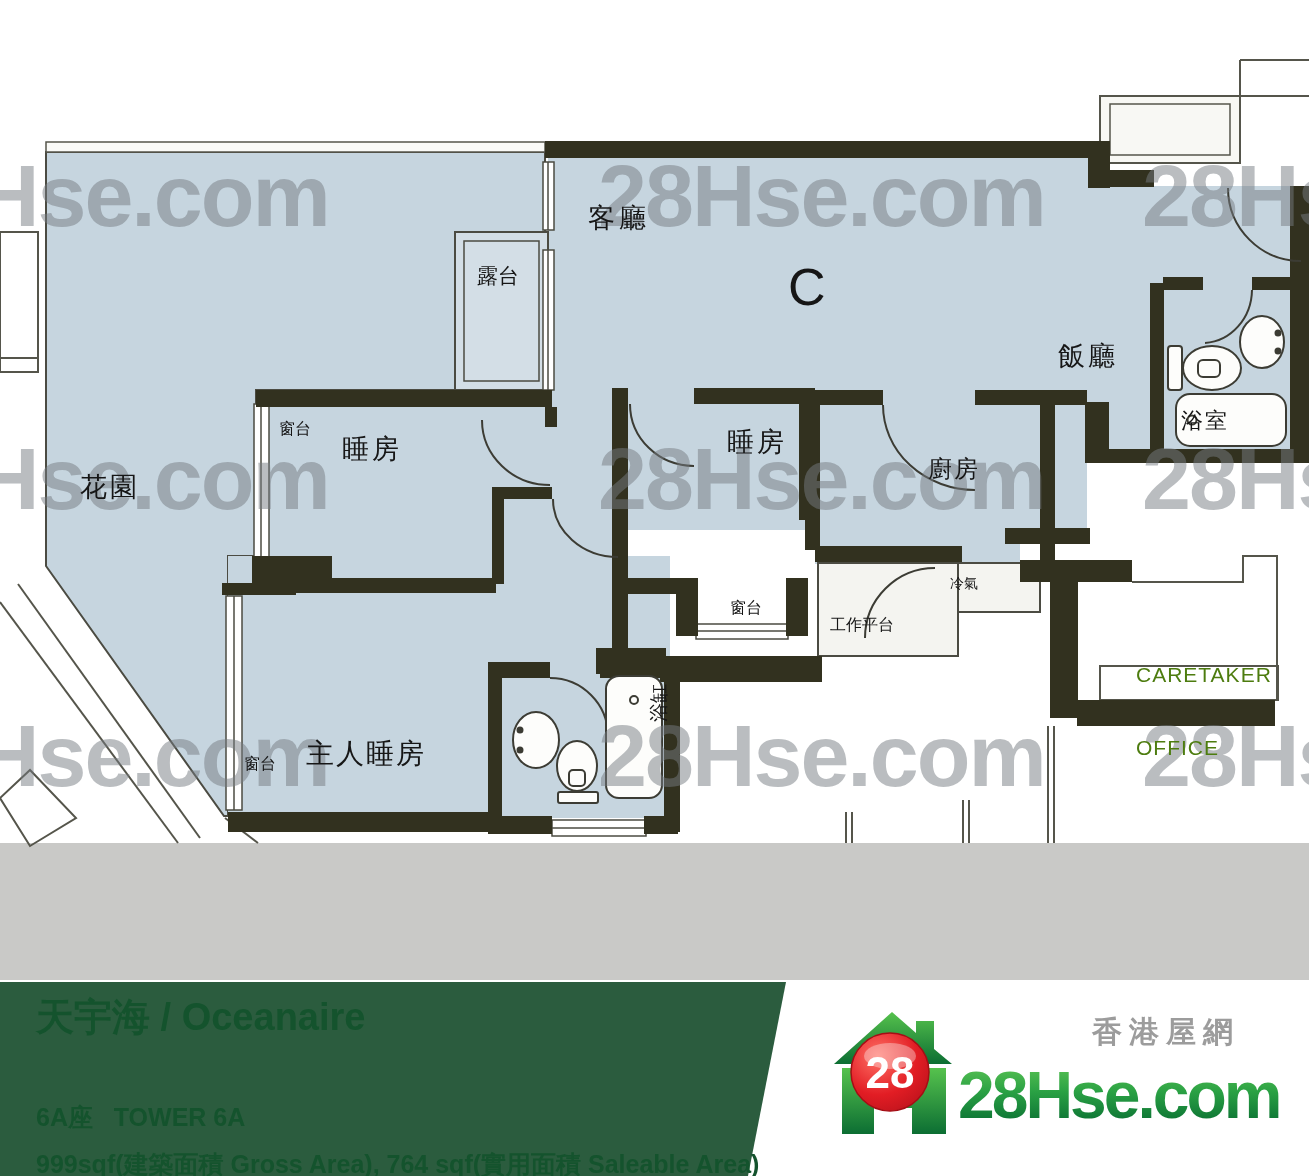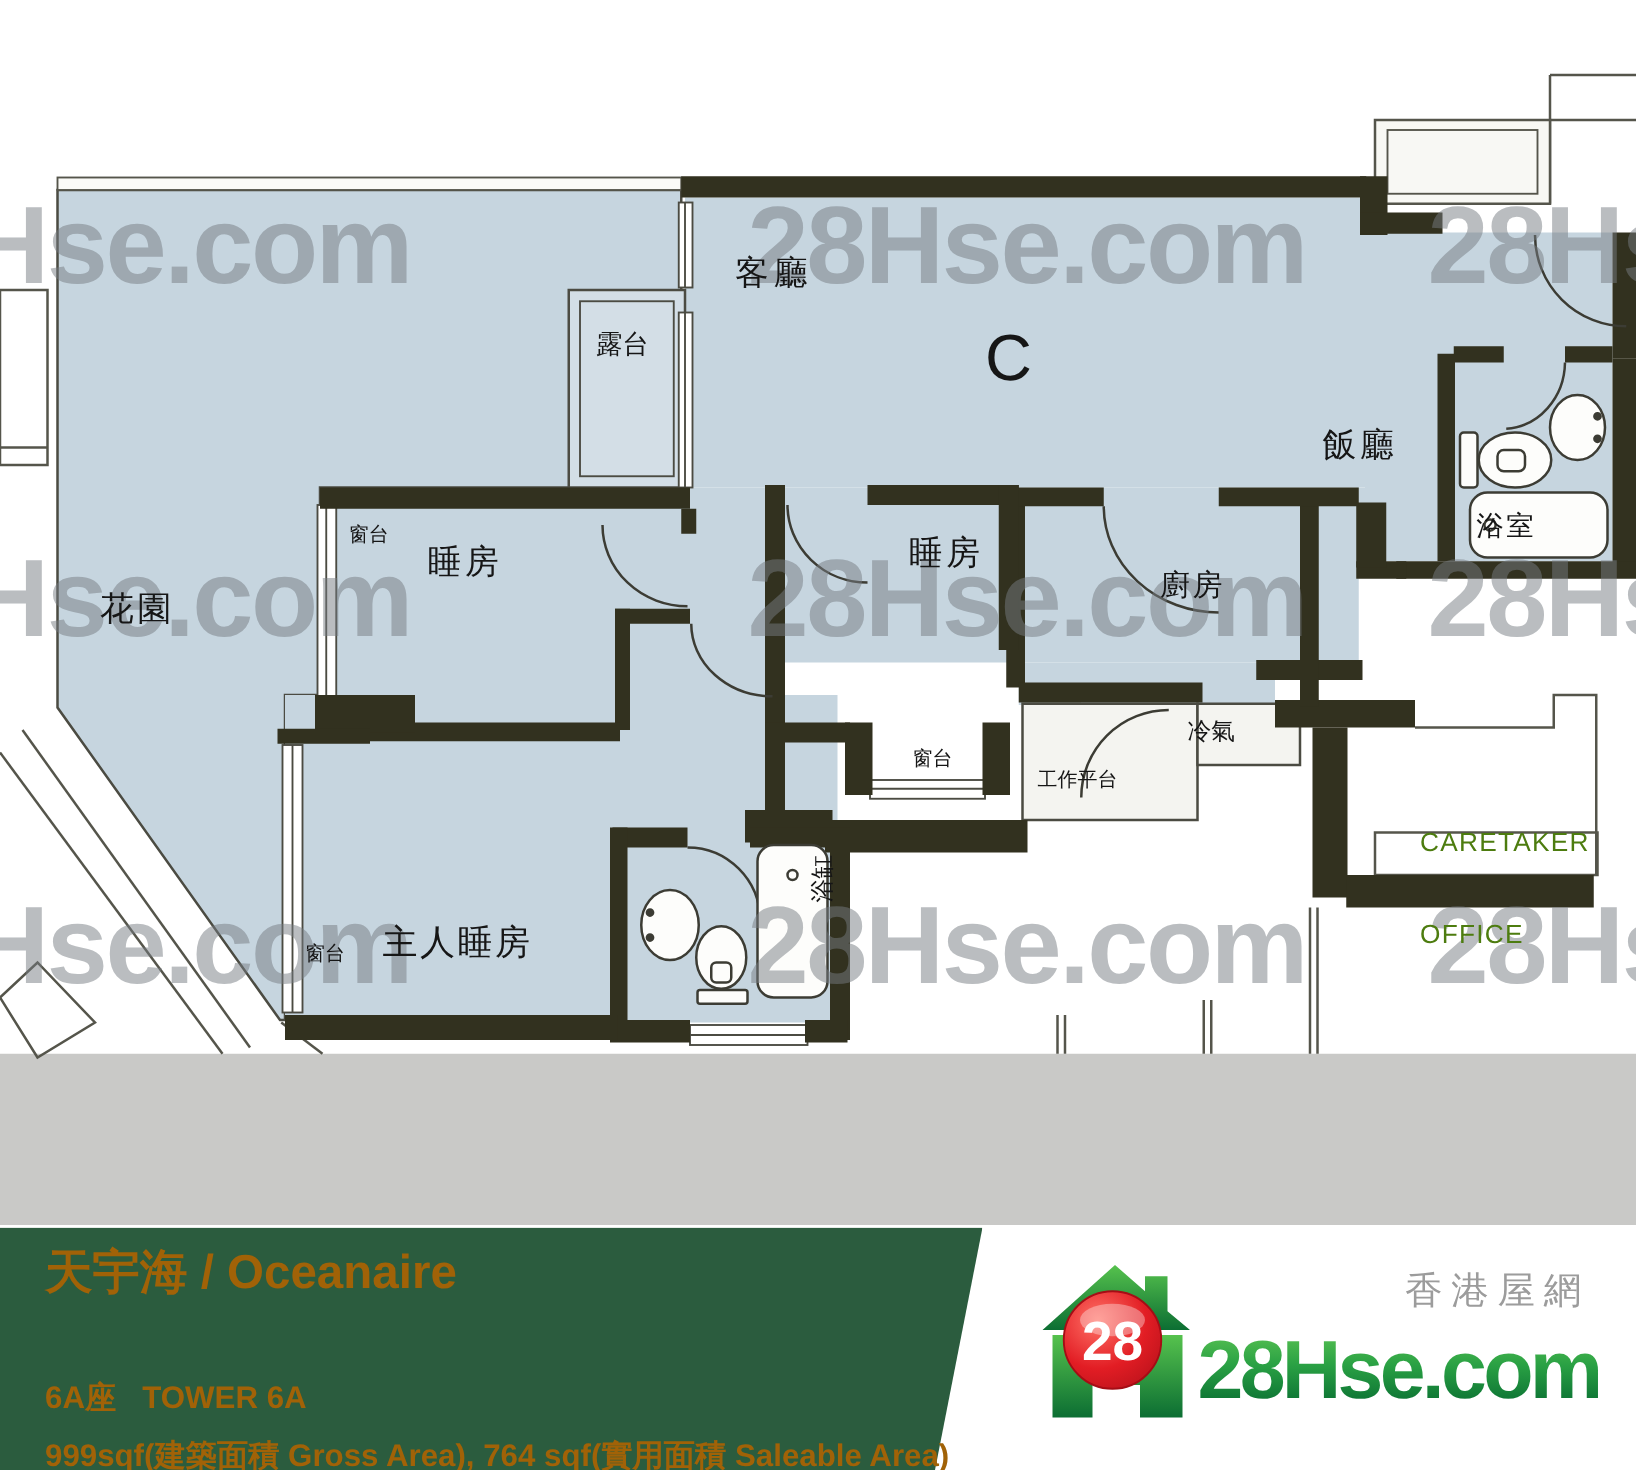--- a/index.html
+++ b/index.html
@@ -5,27 +5,27 @@
   html,body{margin:0;padding:0;background:#ffffff;}
   .stage{position:relative;width:1309px;height:1176px;overflow:hidden;background:#ffffff;
          font-family:"Liberation Sans","DejaVu Sans",sans-serif;}
   .gray-band{position:absolute;left:0;top:843px;width:1309px;height:137px;background:#c9c9c7;}
   .plan-svg{position:absolute;left:0;top:0;}
   .wm{position:absolute;font-weight:bold;font-size:88px;letter-spacing:-2px;
       color:rgba(118,123,129,0.5);white-space:nowrap;line-height:1;}
   .lb{position:absolute;color:#161616;white-space:pre;line-height:1.15;}
   .footer-bar{position:absolute;left:0;top:982px;width:786px;height:194px;background:#2b5c3e;
               clip-path:polygon(0 0,786px 0,748px 194px,0 194px);}
-  .ft{position:absolute;color:#a16207;white-space:pre;}
+  .ft{position:absolute;color:#14532d;white-space:pre;}
   .ft1{left:36px;top:992px;font-size:38px;font-weight:bold;}
   .ft2{left:36px;top:1048px;font-size:31px;font-weight:bold;}
   .ft3{left:36px;top:1101px;font-size:25px;font-weight:600;}
   .ft4{left:36px;top:1148px;font-size:25px;font-weight:600;}
   .site-cn{position:absolute;left:1092px;top:1012px;font-size:30px;letter-spacing:7px;
-           color:#9c9c9c;font-weight:normal;margin-left:32px;}
+           color:#9c9c9c;font-weight:bold;}
   .brand{position:absolute;left:958px;top:1062px;font-size:66px;font-weight:bold;letter-spacing:-3px;
          background:linear-gradient(180deg,#5ec554 0%,#2aa144 45%,#076b31 100%);
          -webkit-background-clip:text;background-clip:text;color:transparent;line-height:1;}
   .logo-house{position:absolute;left:826px;top:1002px;}
 </style>
 </head>
 <body>
 
 <div class="stage">
 
@@ -191,21 +191,21 @@
 
   <div class="lb" style="left:588px;top:203px;font-size:27px;letter-spacing:4px">客廳</div>
   <div class="lb" style="left:788px;top:258px;font-size:52px">C</div>
   <div class="lb" style="left:477px;top:264px;font-size:21px">露台</div>
   <div class="lb" style="left:80px;top:472px;font-size:27px;letter-spacing:3px">花園</div>
   <div class="lb" style="left:279px;top:420px;font-size:16px">窗台</div>
   <div class="lb" style="left:342px;top:434px;font-size:27px;letter-spacing:3px">睡房</div>
   <div class="lb" style="left:727px;top:427px;font-size:27px;letter-spacing:3px">睡房</div>
   <div class="lb" style="left:730px;top:599px;font-size:16px">窗台</div>
   <div class="lb" style="left:928px;top:455px;font-size:24px;letter-spacing:2px">廚房</div>
-  <div class="lb" style="left:950px;top:575px;font-size:19px">冷氣</div>
+  <div class="lb" style="left:950px;top:575px;font-size:14px">冷氣</div>
   <div class="lb" style="left:830px;top:616px;font-size:16px">工作平台</div>
   <div class="lb" style="left:1058px;top:341px;font-size:27px;letter-spacing:3px">飯廳</div>
   <div class="lb" style="left:1181px;top:408px;font-size:22px;letter-spacing:2px">浴室</div>
   <div class="lb" style="left:306px;top:738px;font-size:28px;letter-spacing:2px">主人睡房</div>
   <div class="lb" style="left:244px;top:755px;font-size:16px">窗台</div>
   <div class="lb" style="left:612px;top:722px;font-size:19px;transform:rotate(-90deg);transform-origin:left top;left:648px">浴缸</div>
   <div class="lb" style="left:1136px;top:615px;font-size:21px;color:#4d7c0f;letter-spacing:1px">
     <div>CARETAKER</div>
     <div>OFFICE</div>
   </div>

